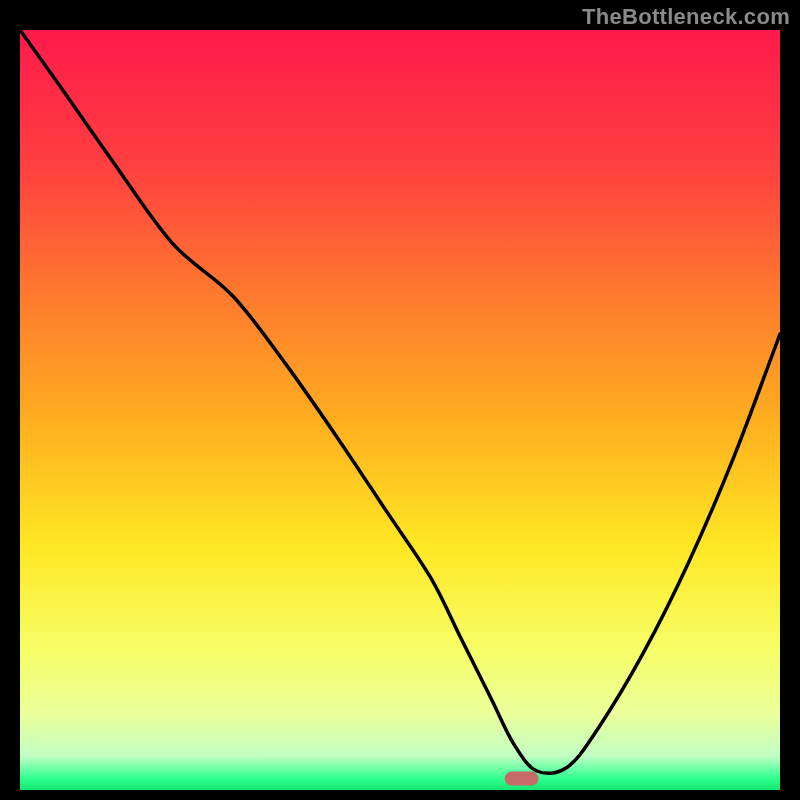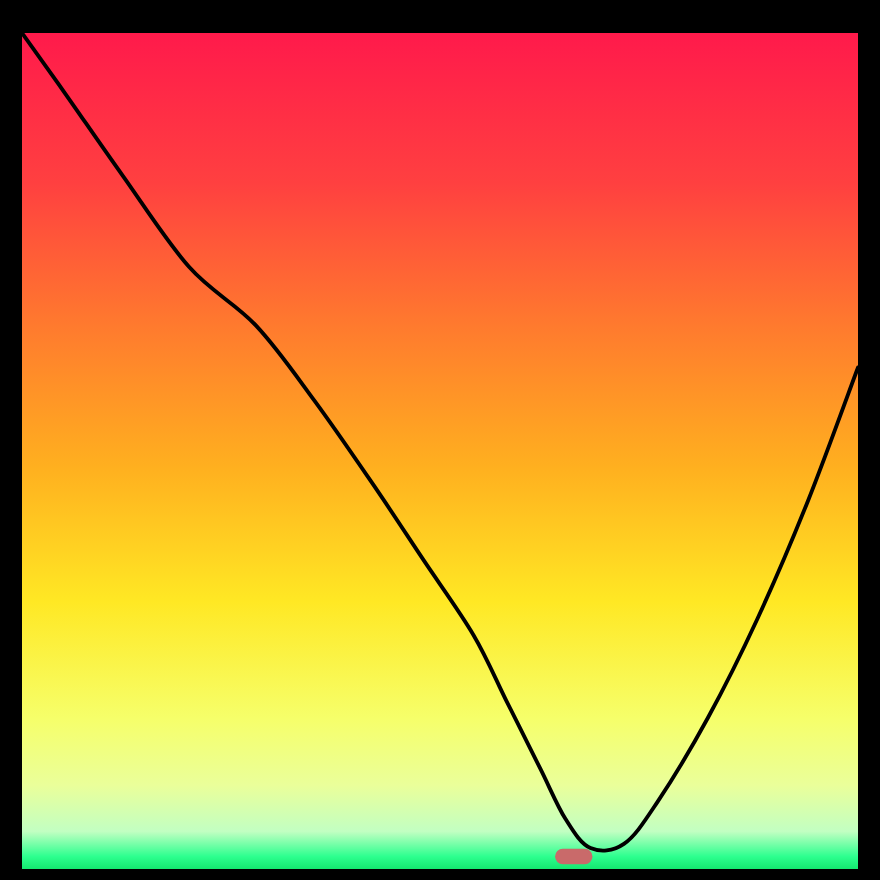--- a/index.html
+++ b/index.html
@@ -34,20 +34,21 @@
     top: 30px;
     width: 760px;
     height: 760px;
   }
   svg { display: block; }
 </style>
 </head>
 <body>
 
 <div class="frame">
+  <div class="watermark">TheBottleneck.com</div>
 
   <div class="plot">
     <svg id="chart-svg" viewBox="0 0 760 760" width="760" height="760">
       <defs>
         <linearGradient id="bg-grad" x1="0" y1="0" x2="0" y2="1">
             <stop offset="0%" stop-color="#ff1a4b"></stop>
             <stop offset="18%" stop-color="#ff4040"></stop>
             <stop offset="35%" stop-color="#ff7a2e"></stop>
             <stop offset="52%" stop-color="#ffb01f"></stop>
             <stop offset="68%" stop-color="#ffe824"></stop>

